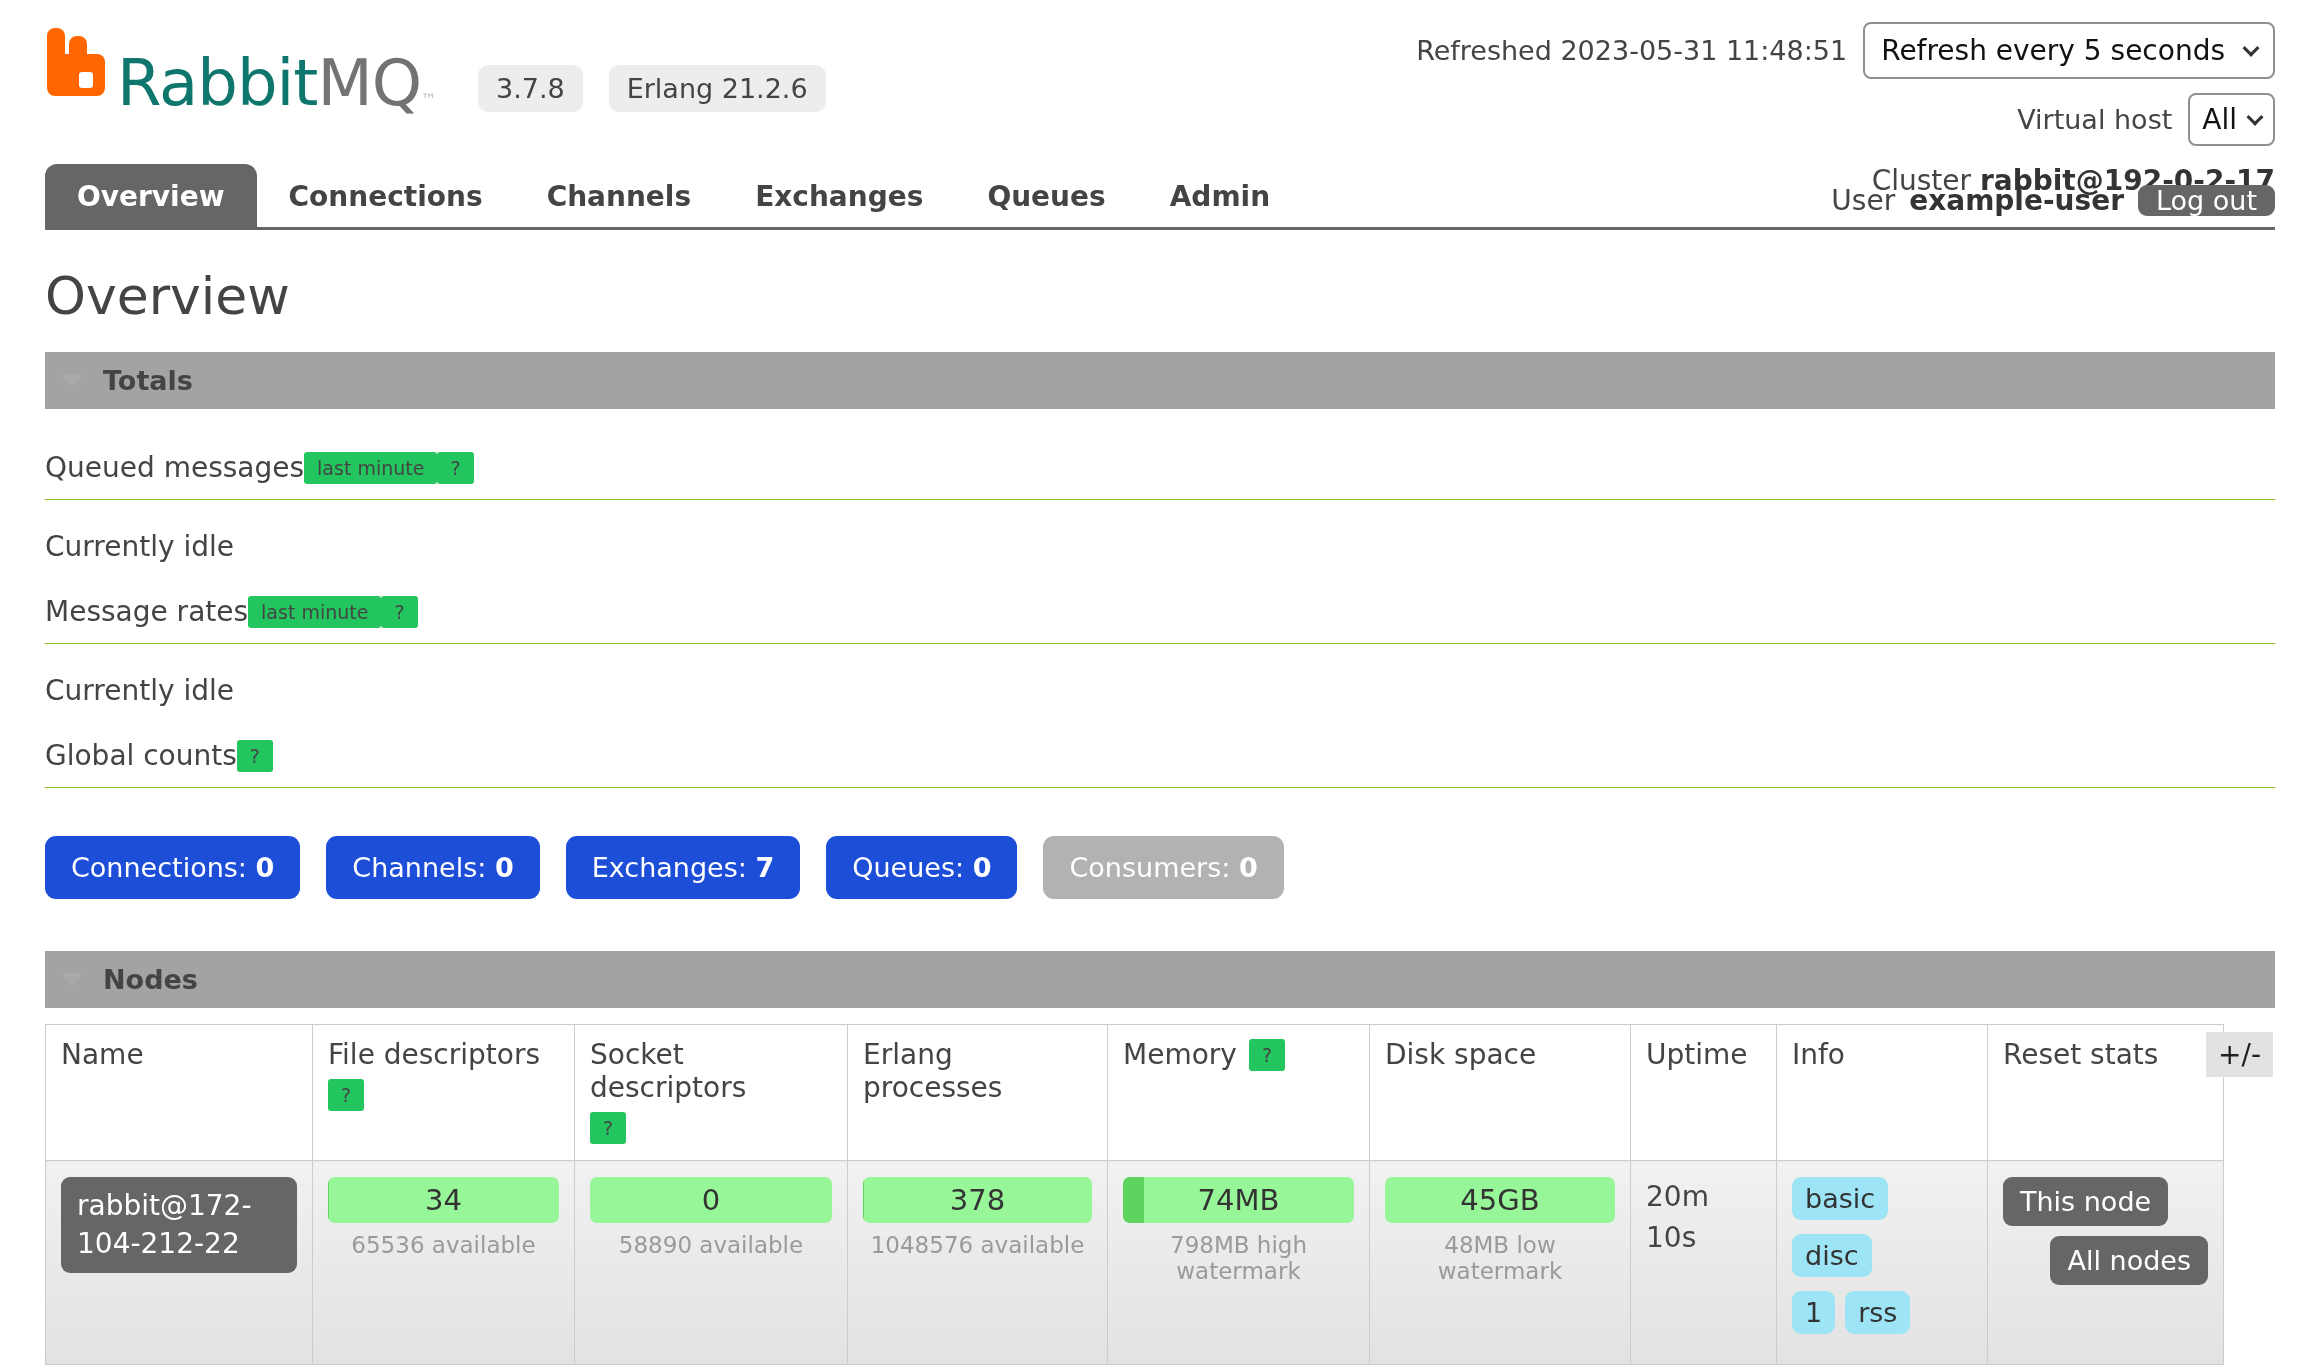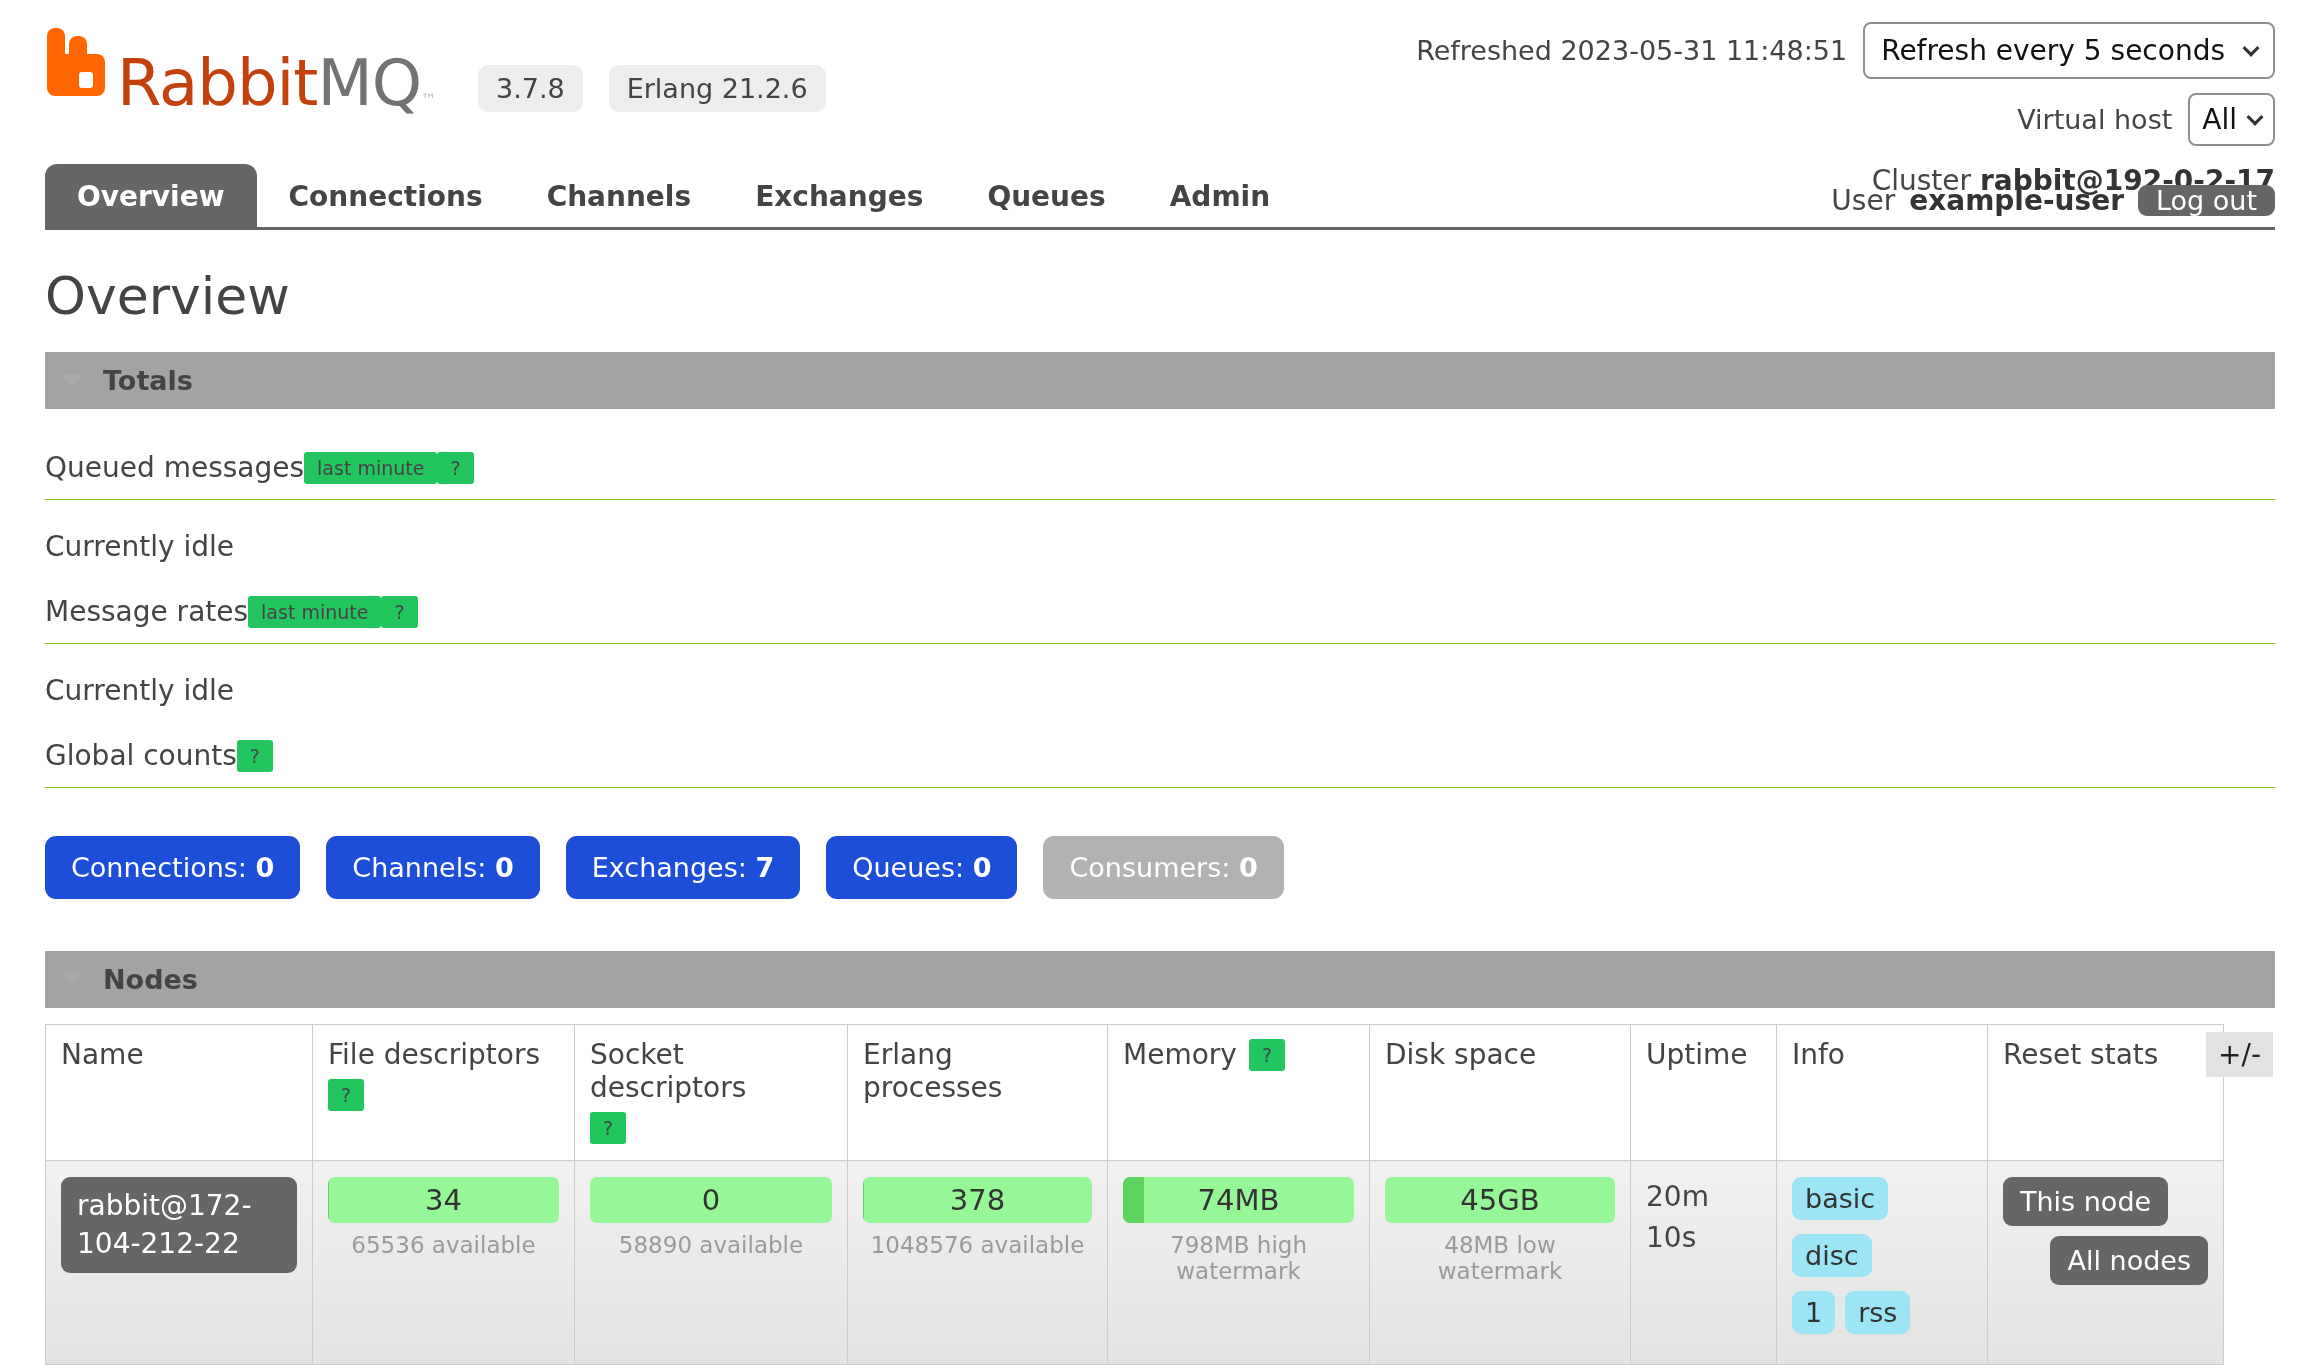--- a/index.html
+++ b/index.html
@@ -9,21 +9,21 @@
     font-family: "DejaVu Sans", "Liberation Sans", sans-serif;
     color: #444; font-size: 27px; overflow: hidden;
   }
   .page { width: 2320px; height: 1372px; position: relative; }
 
   
   header { position: relative; padding: 26px 45px 0 45px; height: 164px; }
   .logo-row { display: flex; align-items: flex-end; }
   .logo { display: flex; align-items: flex-end; gap: 10px; }
   .logo-text { font-size: 64px; letter-spacing: -1px; line-height: 0.95; }
-  .brand-rabbit { color: #c2410c; }
+  .brand-rabbit { color: #0f766e; }
   .brand-mq { color: #737373; }
   .brand-tm { font-size: 16px; color: #b3bcbc; vertical-align: baseline; }
   .version-badges { display: flex; gap: 26px; margin-left: 42px; margin-bottom: 2px; }
   .pill-badge {
     background: #ededed; border-radius: 10px; padding: 8px 18px;
     font-size: 27px; color: #444;
   }
   .header-right { position: absolute; top: 22px; right: 45px; text-align: right; }
   .hr-row { display: flex; justify-content: flex-end; align-items: center; gap: 16px; }
   .hr-row + .hr-row { margin-top: 14px; }

